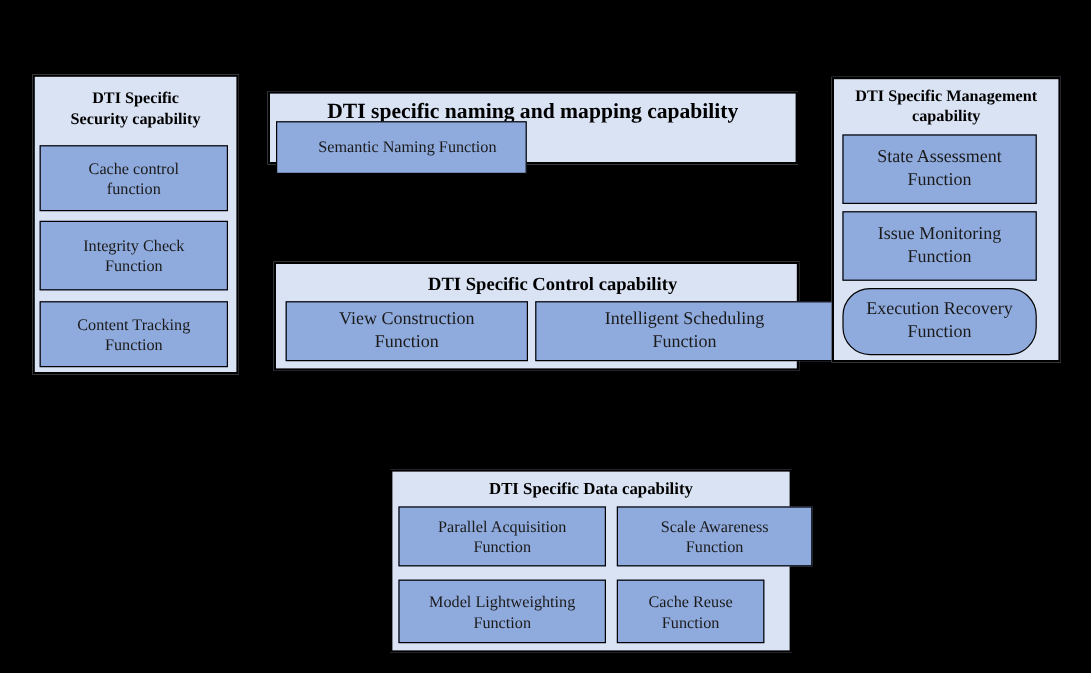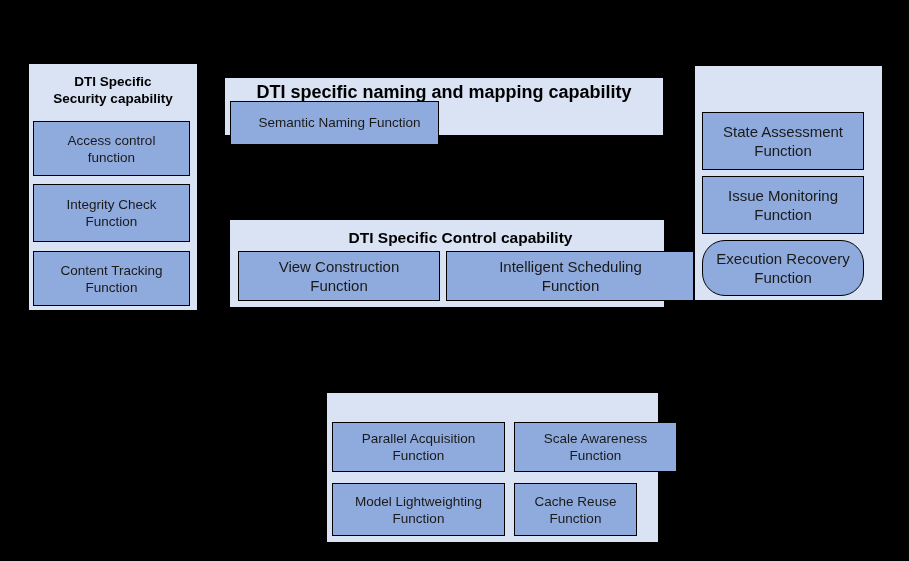--- a/index.html
+++ b/index.html
@@ -1,21 +1,21 @@
 <!DOCTYPE html>
 <html><head>
 <meta charset="utf-8">
 <style>
   html, body { margin: 0; padding: 0; background: #000; }
   * { box-sizing: border-box; }
   #canvas {
     position: relative;
     width: 909px; height: 561px;
     background: #000000;
-    font-family: Liberation Sans, sans-serif;
+    font-family: Liberation Serif, serif;
     overflow: hidden;
   }
   .panel {
     position: absolute;
     background: #dae3f3;
     border: 2px solid #000000;
   }
   .panel-title {
     color: #000000;
     font-weight: bold;
@@ -81,21 +81,21 @@
 </style>
 </head>
 <body>
 
 <div id="canvas">
 
   <div class="panel" id="panel-security">
     <div class="panel-title">DTI Specific
 Security capability</div>
     <div class="func" id="func-access">
-      <span class="func-label">Access control
+      <span class="func-label">Cache control
 function</span>
     </div>
     <div class="func" id="func-integrity">
       <span class="func-label">Integrity Check
 Function</span>
     </div>
     <div class="func" id="func-tracking">
       <span class="func-label">Content Tracking
 Function</span>
     </div>
@@ -114,35 +114,38 @@
       <span class="func-label">View Construction
 Function</span>
     </div>
     <div class="func" id="func-scheduling">
       <span class="func-label">Intelligent Scheduling
 Function</span>
     </div>
   </div>
 
   <div class="panel" id="panel-management">
+    <div class="panel-title">DTI Specific Management
+capability</div>
     <div class="func" id="func-state">
       <span class="func-label">State Assessment
 Function</span>
     </div>
     <div class="func" id="func-issue">
       <span class="func-label">Issue Monitoring
 Function</span>
     </div>
     <div class="func" id="func-execution">
       <span class="func-label">Execution Recovery
 Function</span>
     </div>
   </div>
 
   <div class="panel" id="panel-data">
+    <div class="panel-title">DTI Specific Data capability</div>
     <div class="func" id="func-parallel">
       <span class="func-label">Parallel Acquisition
 Function</span>
     </div>
     <div class="func" id="func-scale">
       <span class="func-label">Scale Awareness
 Function</span>
     </div>
     <div class="func" id="func-model">
       <span class="func-label">Model Lightweighting

